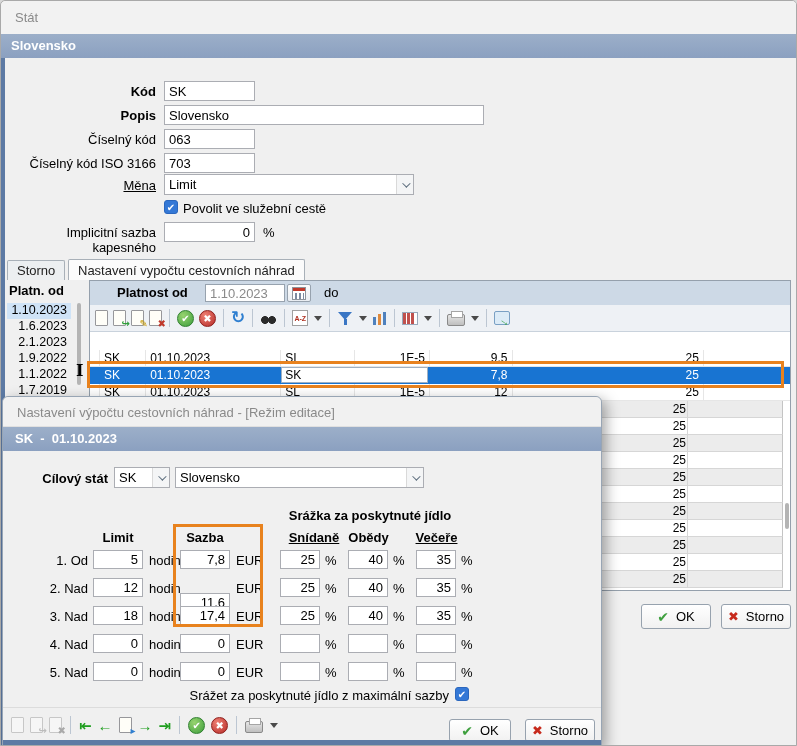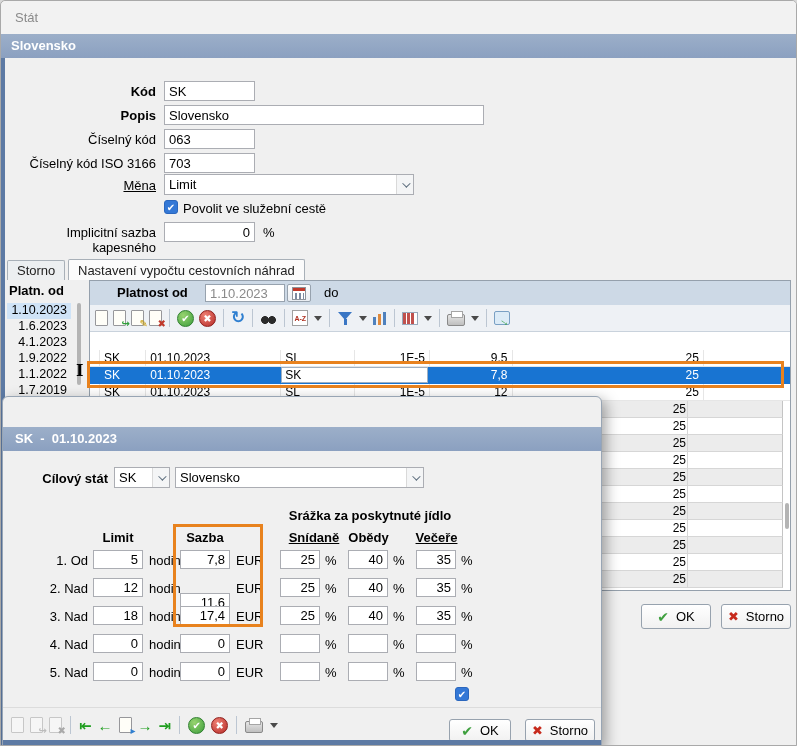--- a/index.html
+++ b/index.html
@@ -199,21 +199,21 @@
       <span>0</span>
     </div>
   <div class="abs" style="left:262px; top:224px;">%</div>
 
   <div class="tab" style="left:6px;">Storno</div>
   <div class="tab active" style="left:67px;">Nastavení vypočtu cestovních náhrad</div>
 
   <div class="abs dates-h">Platn. od</div>
   <div class="ditem sel" style="top:302px;">1.10.2023</div>
   <div class="ditem" style="top:318px;">1.6.2023</div>
-  <div class="ditem" style="top:334px;">4.1.2023</div>
+  <div class="ditem" style="top:334px;">2.1.2023</div>
   <div class="ditem" style="top:350px;">1.9.2022</div>
   <div class="ditem" style="top:366px;">1.1.2022</div>
   <div class="ditem" style="top:382px;">1.7.2019</div>
   <div class="vscroll" style="left:76px; top:302px; height:82px;"></div>
 
   <div class="abs panel">
     <div class="pabs filterbar">
       <span class="pabs bold" style="left:27px; top:4px;">Platnost od</span>
       <span class="pabs" style="left:115px; top:3px; width:80px; height:18px; background:#fff; border:1px solid #97a2ae; color:#8a8a8a; padding:1px 4px;">1.10.2023</span>
       <span class="calbtn" style="left:197px; top:3px;">
@@ -346,20 +346,23 @@
   <div class="btn" style="left:640px; top:603px; width:70px;">
     <span class="okmark">✔</span>
     <span>OK</span>
   </div>
   <div class="btn" style="left:720px; top:603px; width:70px;">
     <span class="xmark">✖</span>
     <span>Storno</span>
   </div>
 
   <div class="abs dialog">
+    <div class="dlg-title">
+      <span>Nastavení výpočtu cestovních náhrad - [Režim editace]</span>
+    </div>
     <div class="dlg-hdr">
       <span style="white-space:pre;">SK  -  01.10.2023</span>
     </div>
 
     <div class="dlbl bold" style="left:5px; top:74px; width:100px;">Cílový stát</div>
     <div class="combo" style="left:111px; top:70px; width:56px;">
       <span>SK</span>
       <span class="chevbox">
           <span class="chev"></span>
         </span>
@@ -484,20 +487,21 @@
         <span></span>
       </div>
     <div class="dlbl" style="left:390px; top:268px; width:16px; text-align:left;">%</div>
     <div class="dinp" style="left:413px; top:265px; width:40px;">
         <span></span>
       </div>
     <div class="dlbl" style="left:458px; top:268px; width:16px; text-align:left;">%</div>
 
     <div class="ann" style="left:170px; top:127px; width:90px; height:103px; z-index:11;"></div>
 
+    <div class="dlbl" style="left:150px; top:291px; width:296px; text-align:right;">Srážet za poskytnuté jídlo z maximální sazby</div>
     <div class="cb" style="left:452px; top:290px;"></div>
 
     <div class="dlg-toolbar">
       <span class="icon i-page disabled"></span>
       <span class="icon i-page disabled">
           <span class="badge b-green">↪</span>
         </span>
       <span class="icon i-page disabled">
           <span class="badge b-red">✖</span>
         </span>

